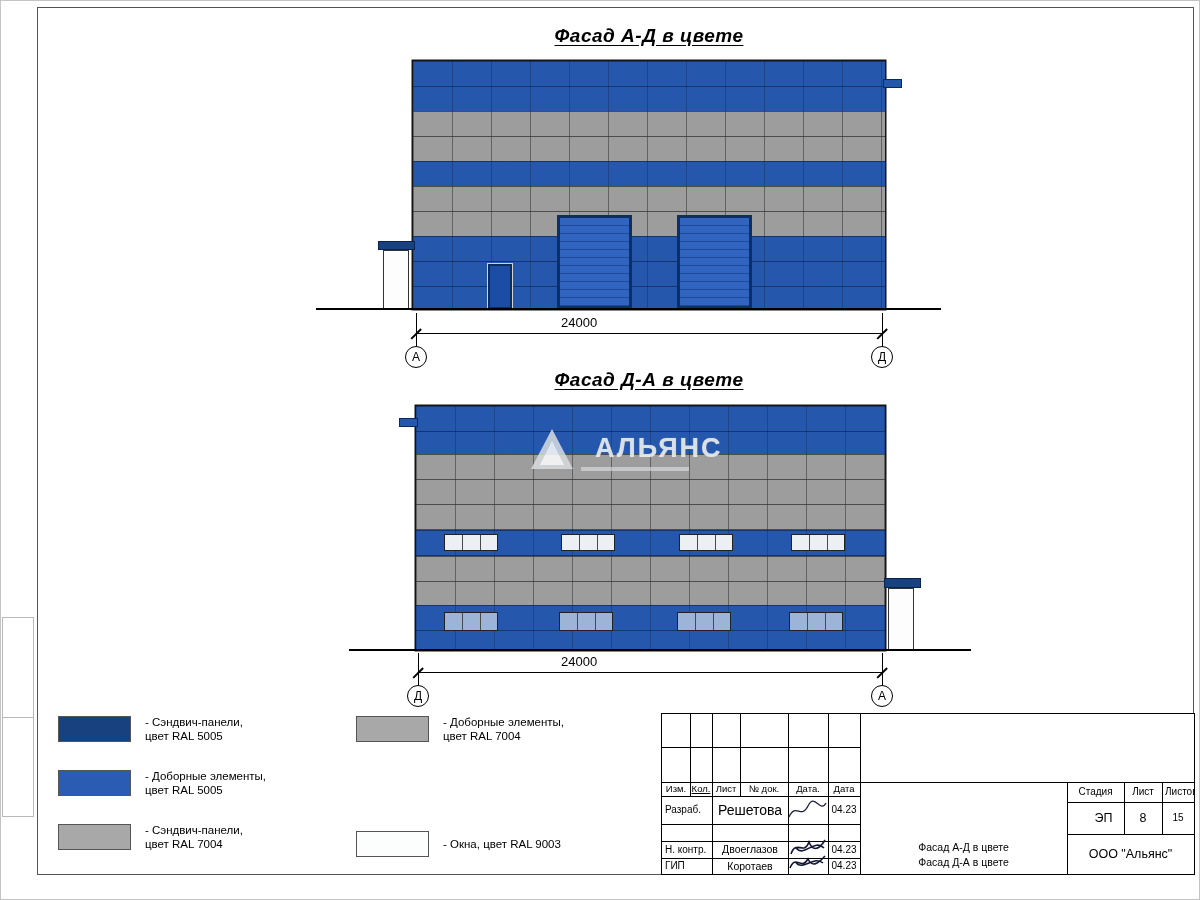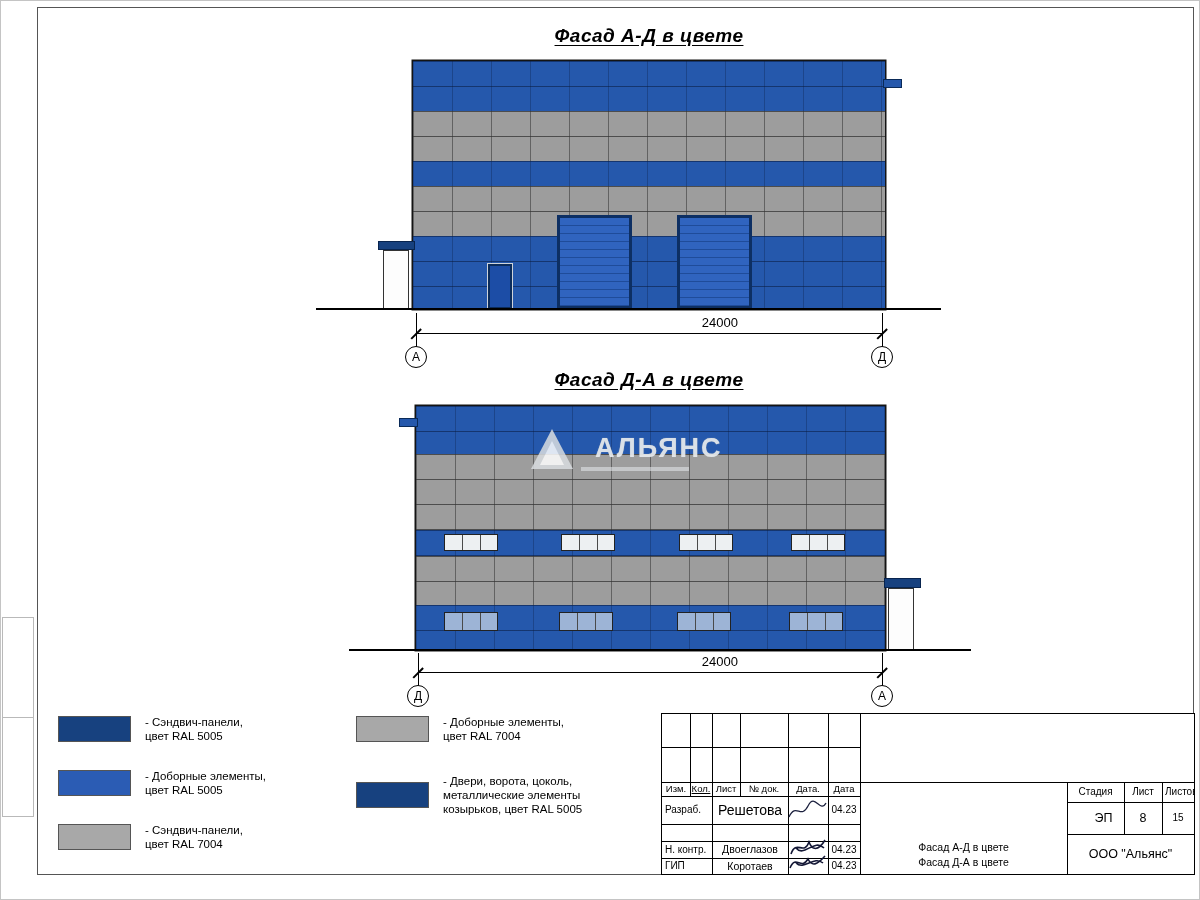--- a/index.html
+++ b/index.html
@@ -49,21 +49,21 @@
     position:absolute;box-sizing:border-box;border:1px solid #222;
     background-color:var(--window-white);
     background-image:repeating-linear-gradient(to right, transparent 0 17px, #4a4a4a 17px 18px);
   }
   .winstrip.low{background-color:var(--window-tint);}
 
   
   .ground{position:absolute;height:2px;background:#000;}
   .dline{position:absolute;background:#000;}
   .tick{position:absolute;width:14px;height:1.5px;background:#000;transform:rotate(-45deg);}
-  .dimtext{position:absolute;width:177px;text-align:right;font-size:13px;}
+  .dimtext{position:absolute;width:177px;text-align:left;font-size:13px;}
   .axis{
     position:absolute;width:22px;height:22px;border:1px solid #000;border-radius:50%;
     background:#fff;text-align:center;line-height:20px;font-size:12px;box-sizing:border-box;
   }
 
   
   .wm-text{position:absolute;font-size:27px;font-weight:bold;letter-spacing:2px;color:#e9ecee;opacity:.92;text-shadow:0 0 1px #aab0b5;}
   .wm-sub{position:absolute;height:4px;background:#dfe3e6;opacity:.6;}
 
   
@@ -173,25 +173,23 @@
   <div class="legend-item" style="left:57px;top:822px;">
     <span class="swatch sw-gray"></span>
     <span class="legend-label">- Сэндвич-панели,
   цвет RAL 7004</span>
   </div>
   <div class="legend-item" style="left:355px;top:714px;">
     <span class="swatch sw-gray"></span>
     <span class="legend-label">- Доборные элементы,
   цвет RAL 7004</span>
   </div>
-  <div class="legend-item" style="left:355px;top:773px;">
-    <span class="swatch sw-navy"></span>
-    <span class="legend-label">- Двери, ворота, цоколь,
-  металлические элементы
-  козырьков, цвет RAL 5005</span>
+  <div class="legend-item" style="left:355px;top:830px;">
+    <span class="swatch sw-white"></span>
+    <span class="legend-label">- Окна, цвет RAL 9003</span>
   </div>
 
   <div class="stamp">
 
     <div class="ln" style="left:28px;top:0;width:1px;height:82px;"></div>
     <div class="ln" style="left:50px;top:0;width:1px;height:160px;"></div>
     <div class="ln" style="left:78px;top:0;width:1px;height:82px;"></div>
     <div class="ln" style="left:126px;top:0;width:1px;height:160px;"></div>
     <div class="ln" style="left:166px;top:0;width:1px;height:160px;"></div>
     <div class="ln" style="left:198px;top:0;width:1px;height:160px;"></div>

